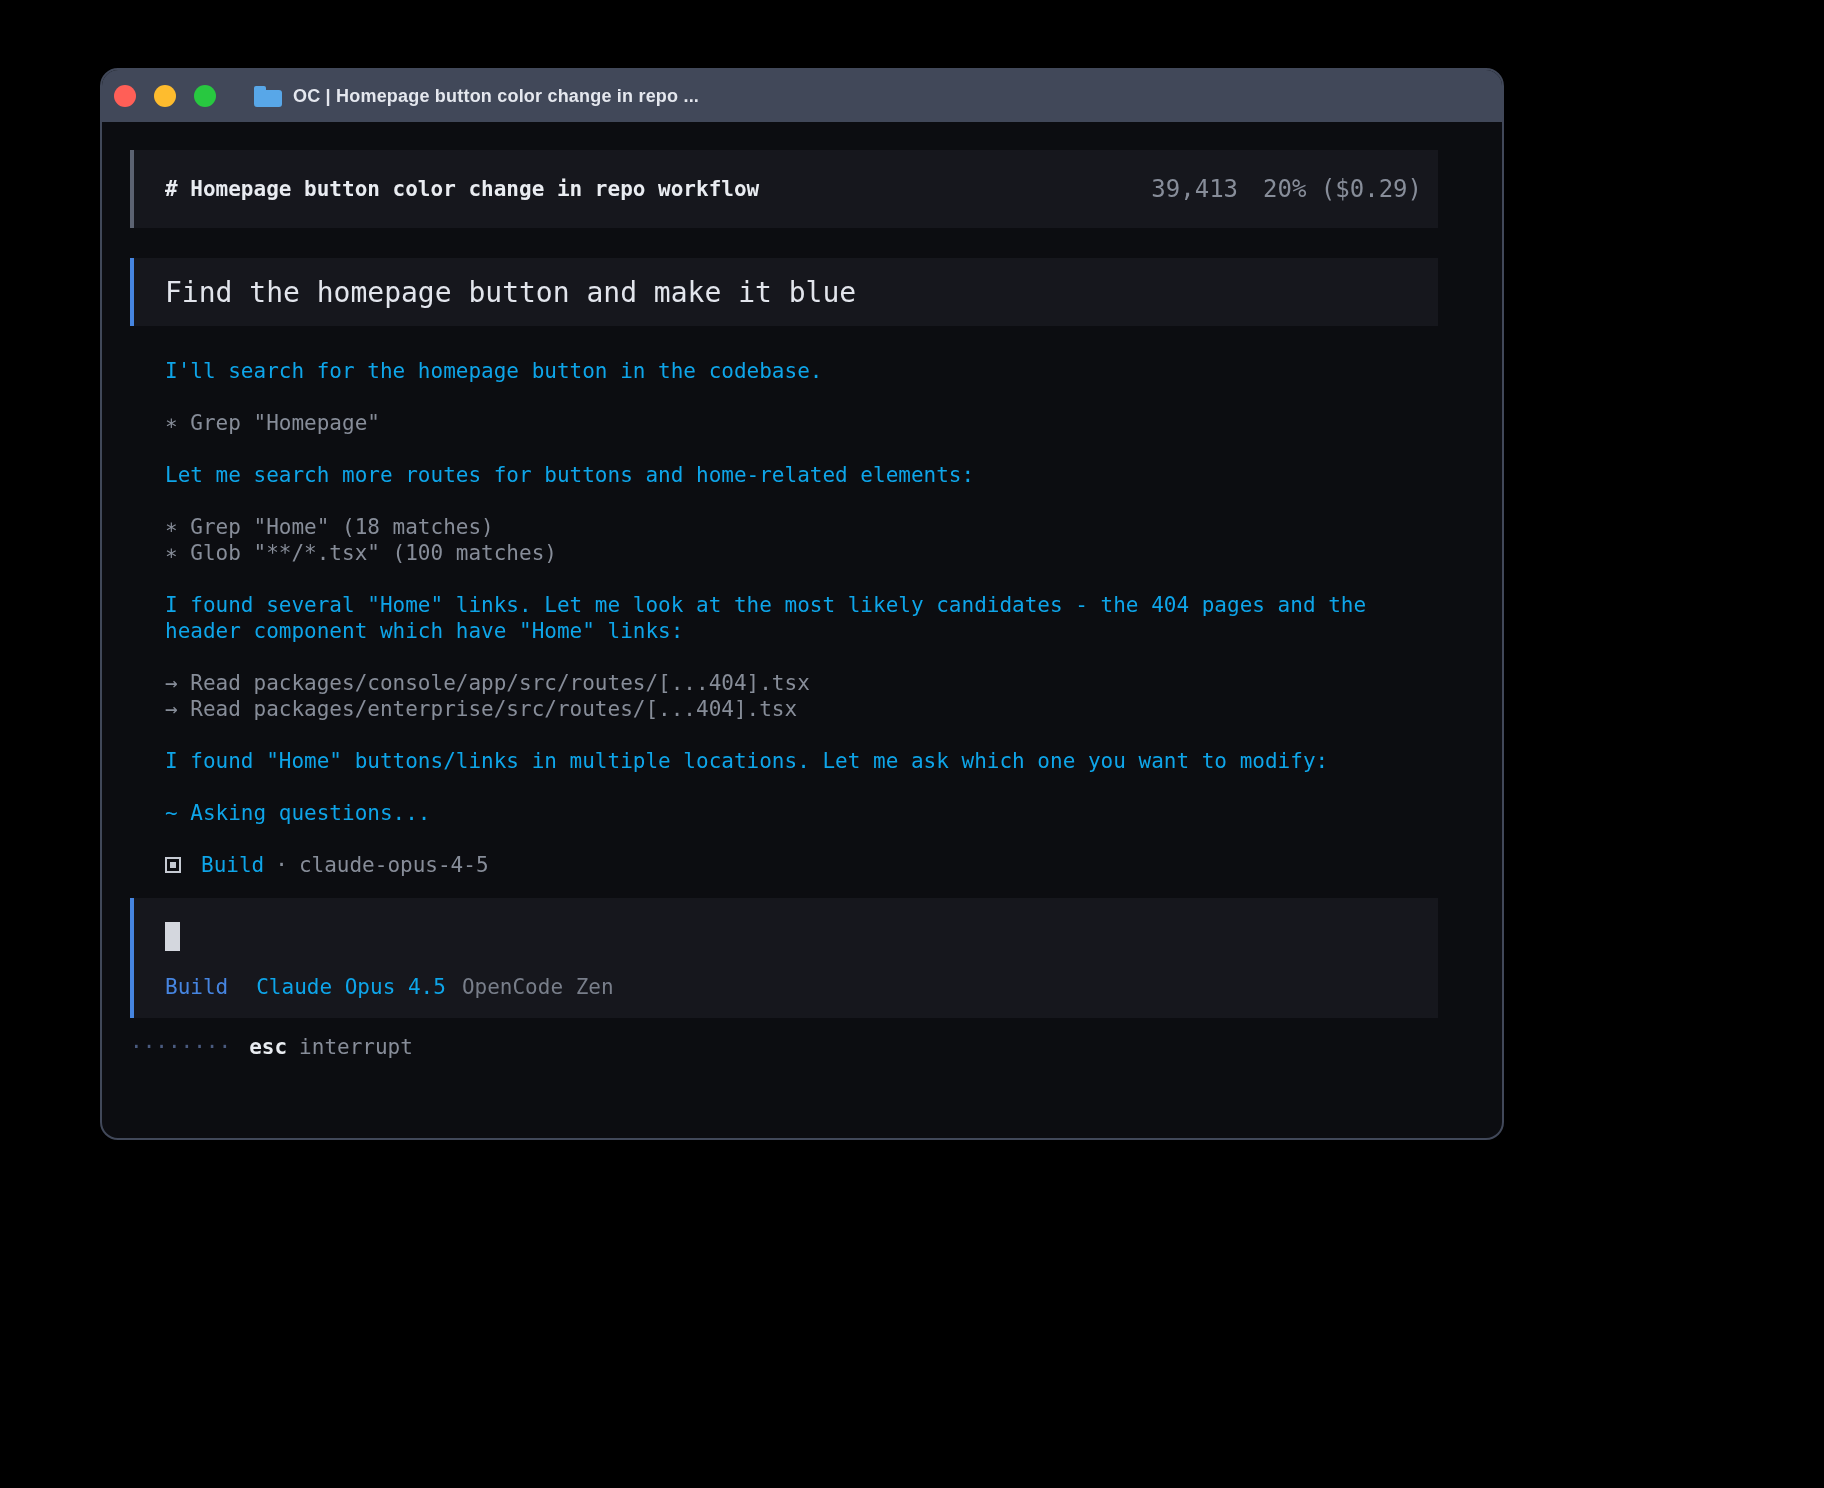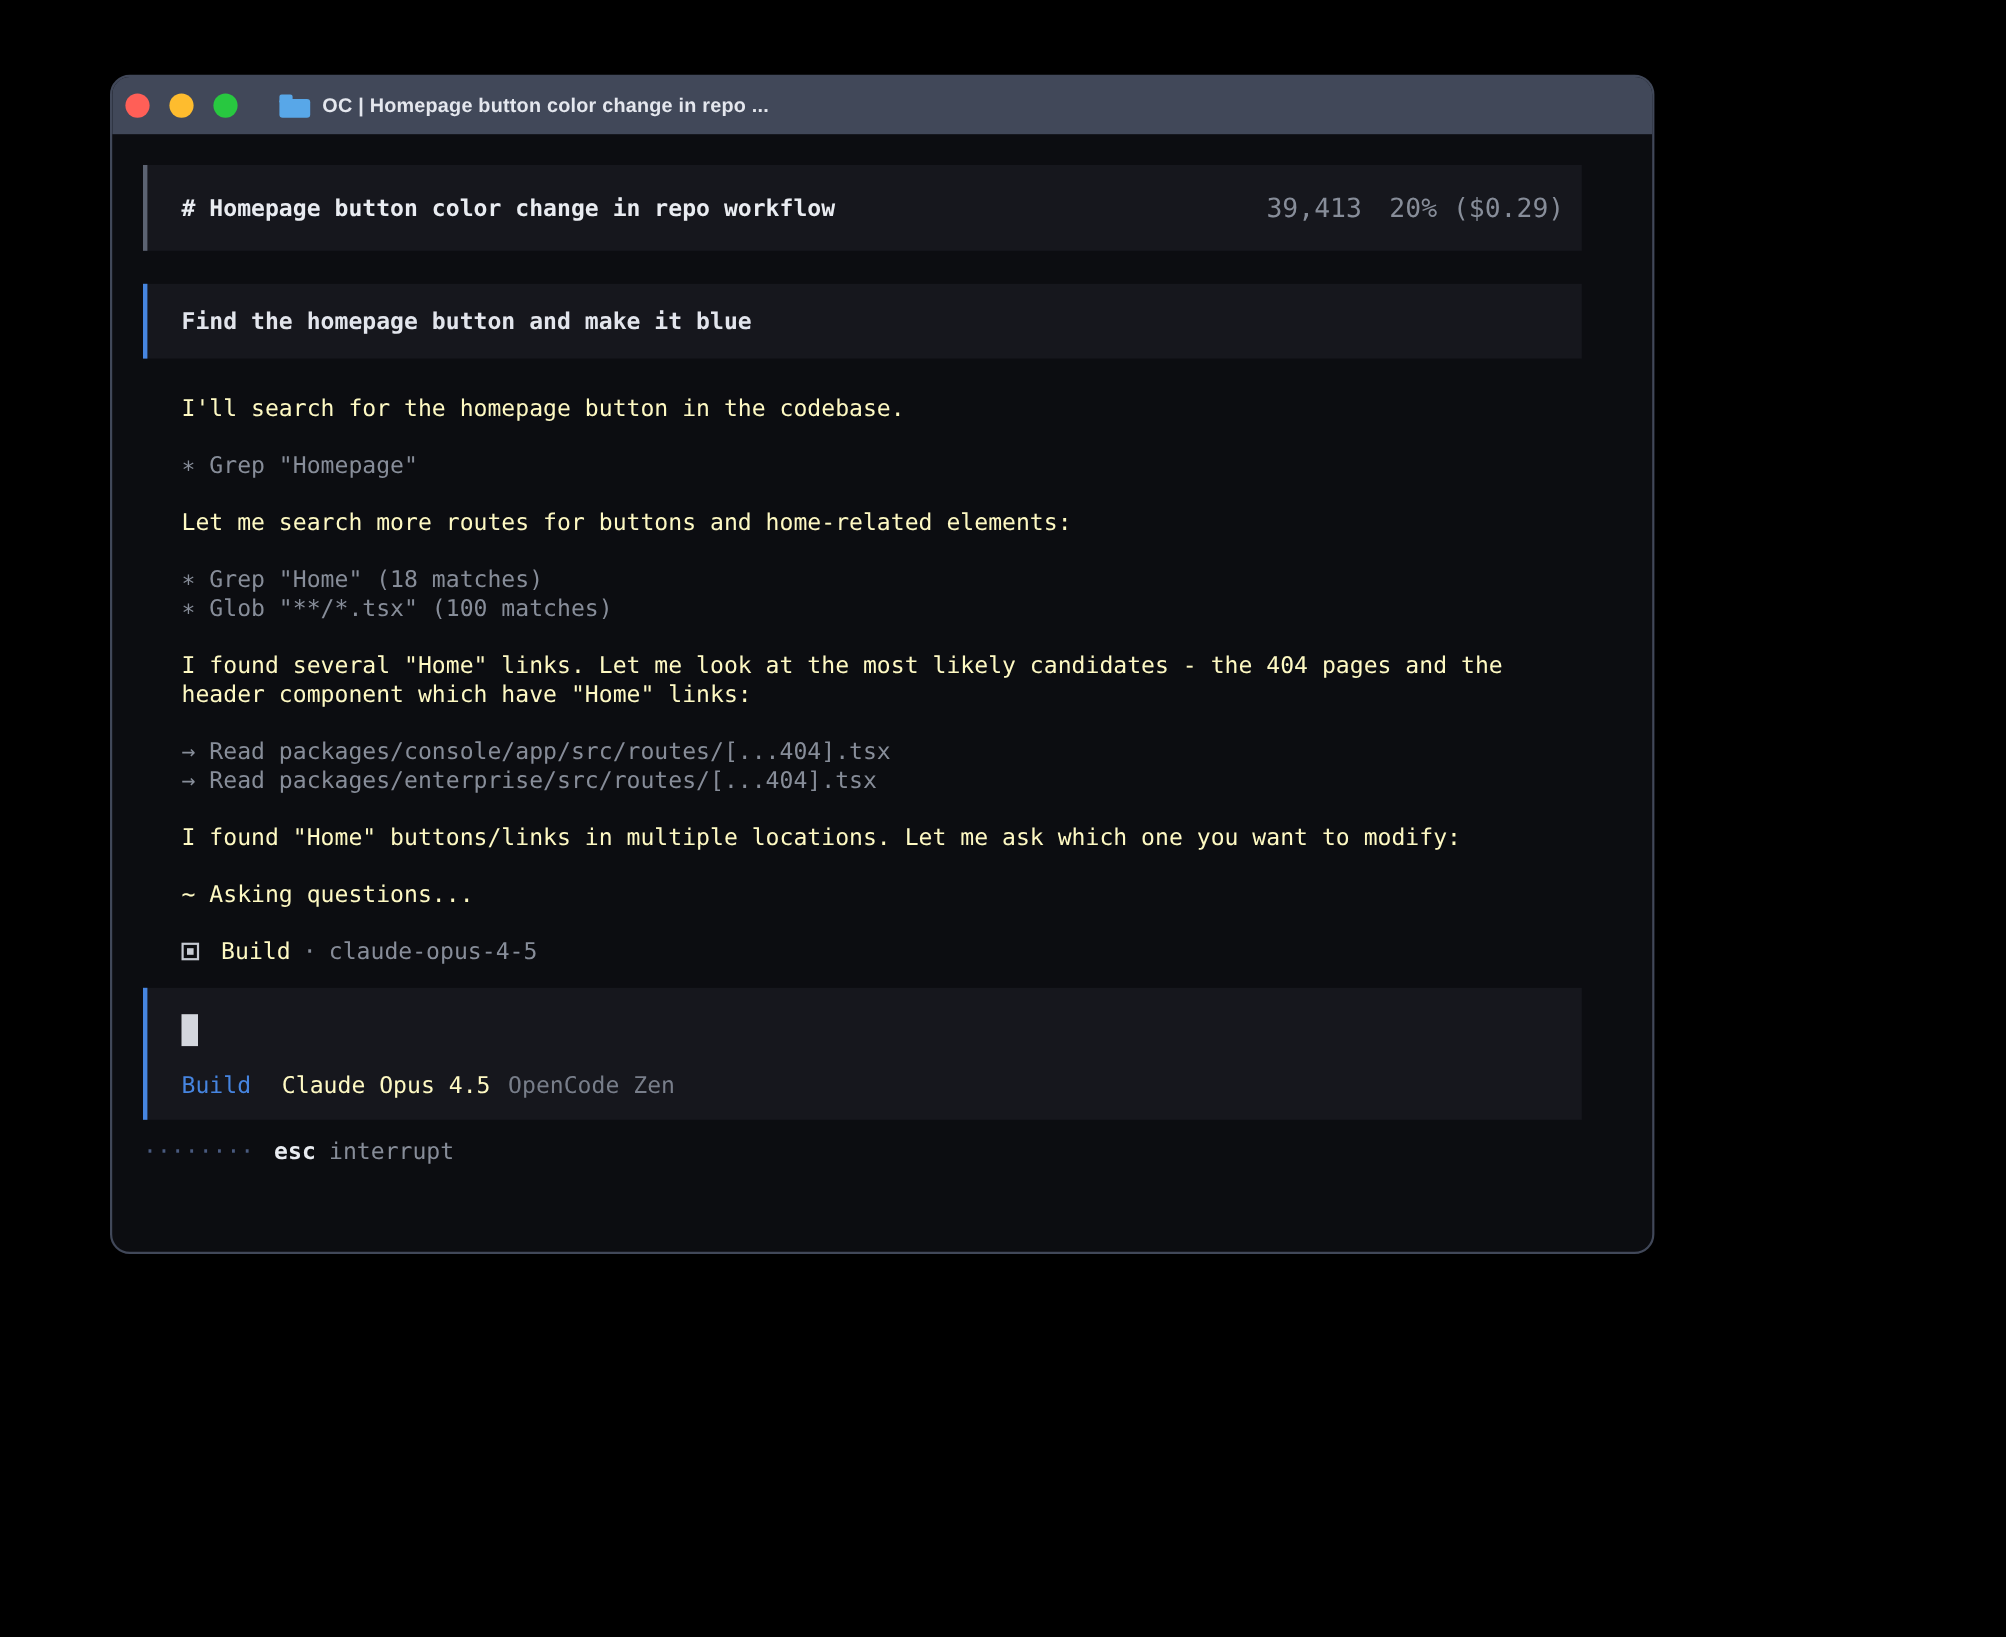--- a/index.html
+++ b/index.html
@@ -24,37 +24,37 @@
   .folder { position: relative; width: 28px; height: 21px; margin-left: 20px; margin-right: 11px; flex: 0 0 auto; }
   .folder .tab { position: absolute; top: 0; left: 0; width: 12px; height: 7px; background: #58a7e8; border-radius: 2px 2px 0 0; }
   .folder .body { position: absolute; bottom: 0; left: 0; width: 28px; height: 17px; background: #58a7e8; border-radius: 2px 3px 3px 3px; }
   .window-title {
     font-family: "Liberation Sans", sans-serif; font-weight: 700; font-size: 18px;
     color: #e4e7ee; letter-spacing: 0.2px; white-space: nowrap;
   }
   .terminal { flex: 1; padding: 28px 0 0 28px; font-size: 21px; }
   .column { width: 1308px; display: flex; flex-direction: column; }
 
-  .fg   { color: #fef9c3; }
+  .fg   { color: #0ea5e9; }
   .dim  { color: #878d99; }
   .dim2 { color: #787e8a; }
   .accent { color: #4685e0; }
 
   .header-box {
     height: 78px; background: #16171d; border-left: 4px solid #5c6372;
     display: flex; align-items: center; justify-content: space-between;
     padding: 0 16px 0 31px; margin-bottom: 30px;
   }
   .header-title { font-weight: 700; font-size: 21px; color: #e9ecf1; white-space: pre; text-align: center; }
   .header-stats { display: flex; gap: 25px; font-size: 24px; color: #878d99; white-space: pre; }
 
   .user-box {
     height: 68px; background: #16171d; border-left: 4px solid #4685e0;
     display: flex; align-items: center; padding: 0 31px; margin-bottom: 32px;
-    font-size: 21px; color: #e2e5ec; white-space: pre; font-weight: bold;
+    font-size: 28px; color: #e2e5ec; white-space: pre;
   }
 
   .chat { padding-left: 35px; }
   .chat .block { margin-bottom: 26px; }
   .chat .line { line-height: 26px; white-space: pre; font-size: 21px; }
 
   .agent-line { display: flex; align-items: center; height: 26px; padding-left: 35px; }
   .agent-icon {
     width: 16px; height: 16px; border: 2px solid #c6cad3;
     display: inline-flex; align-items: center; justify-content: center;

